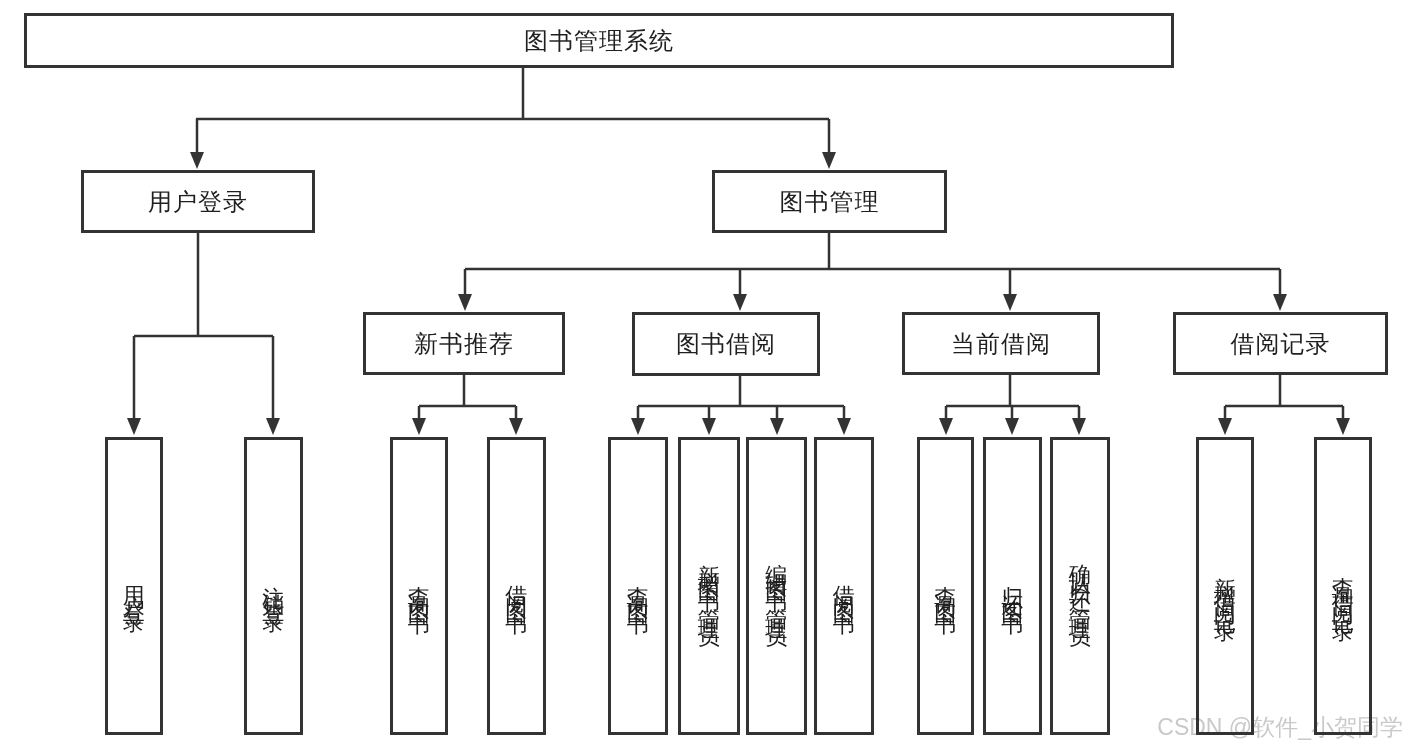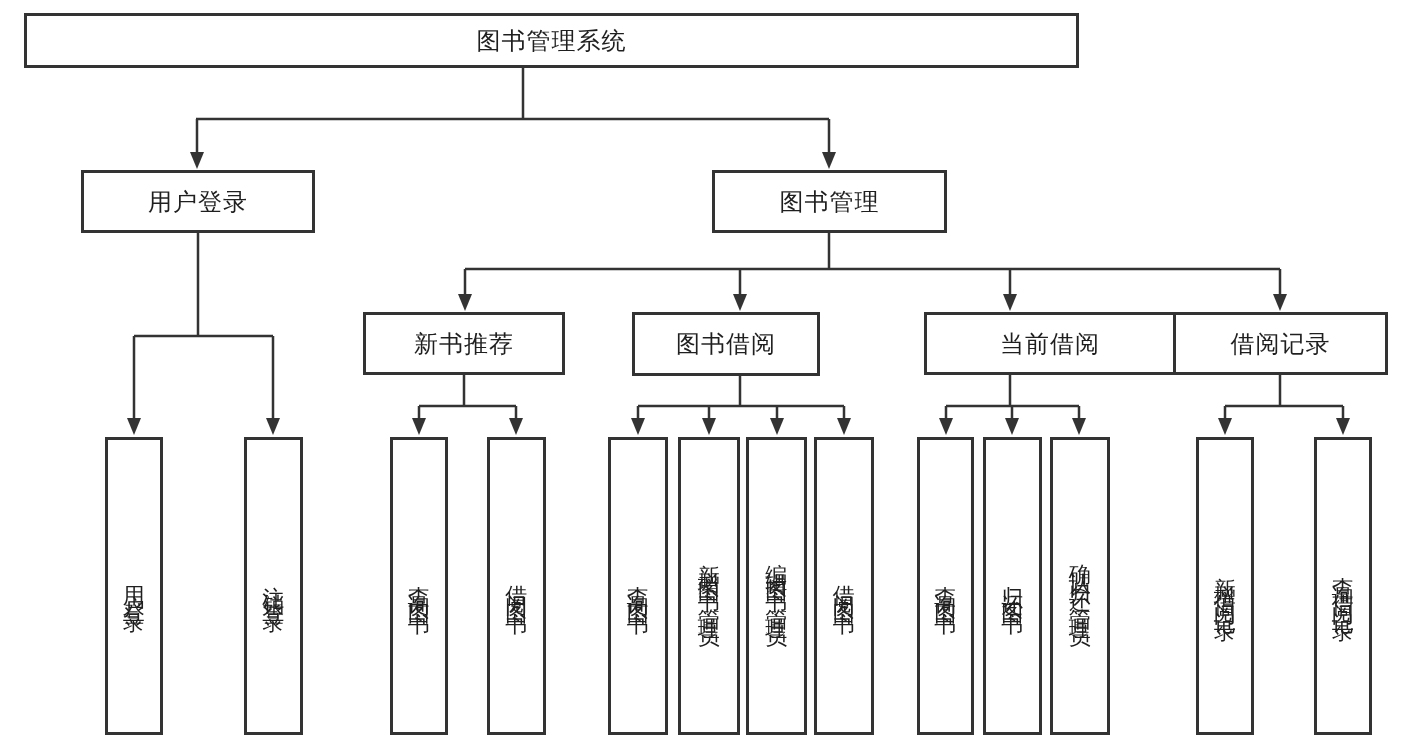--- a/index.html
+++ b/index.html
@@ -38,20 +38,21 @@
     color: var(--watermark, #c9c9c9);
     z-index: 0;
     white-space: nowrap;
   }
 </style>
 </head>
 <body>
 
 <div class="stage">
 
+  <div class="watermark">CSDN @软件_小贺同学</div>
 
   <svg class="connector" width="1405" height="747" viewBox="0 0 1405 747">
     <g>
       <path d="M523 67 V119 M196 119 H829 M197 119 V154 M829 119 V154"></path>
       <polygon points="190,152 204,152 197,169"></polygon>
       <polygon points="822,152 836,152 829,169"></polygon>
     </g>
     <g>
       <path d="M198 233 V336 M134 336 H273 M134 336 V420 M273 336 V420"></path>
       <polygon points="127,418 141,418 134,435"></polygon>
@@ -82,38 +83,38 @@
       <polygon points="1005,418 1019,418 1012,435"></polygon>
       <polygon points="1072,418 1086,418 1079,435"></polygon>
     </g>
     <g>
       <path d="M1280 375 V406 M1225 406 H1343 M1225 406 V420 M1343 406 V420"></path>
       <polygon points="1218,418 1232,418 1225,435"></polygon>
       <polygon points="1336,418 1350,418 1343,435"></polygon>
     </g>
   </svg>
 
-  <div class="node h" style="left:24px;top:13px;width:1055px;height:55px">
+  <div class="node h" style="left:24px;top:13px;width:1150px;height:55px">
     <span class="label">图书管理系统</span>
   </div>
 
   <div class="node h" style="left:81px;top:170px;width:234px;height:63px">
     <span class="label">用户登录</span>
   </div>
   <div class="node h" style="left:363px;top:312px;width:202px;height:63px">
     <span class="label">新书推荐</span>
   </div>
 
   <div class="node h" style="left:712px;top:170px;width:235px;height:63px">
     <span class="label">图书管理</span>
   </div>
   <div class="node h" style="left:632px;top:312px;width:188px;height:64px">
     <span class="label">图书借阅</span>
   </div>
-  <div class="node h" style="left:924px;top:312px;width:252px;height:63px">
+  <div class="node h" style="left:902px;top:312px;width:198px;height:63px">
     <span class="label">当前借阅</span>
   </div>
   <div class="node h" style="left:1173px;top:312px;width:215px;height:63px">
     <span class="label">借阅记录</span>
   </div>
 
   <div class="node v" style="left:105px;top:437px;width:58px;height:298px">
     <span class="label">用户登录</span>
   </div>
   <div class="node v" style="left:244px;top:437px;width:59px;height:298px">

